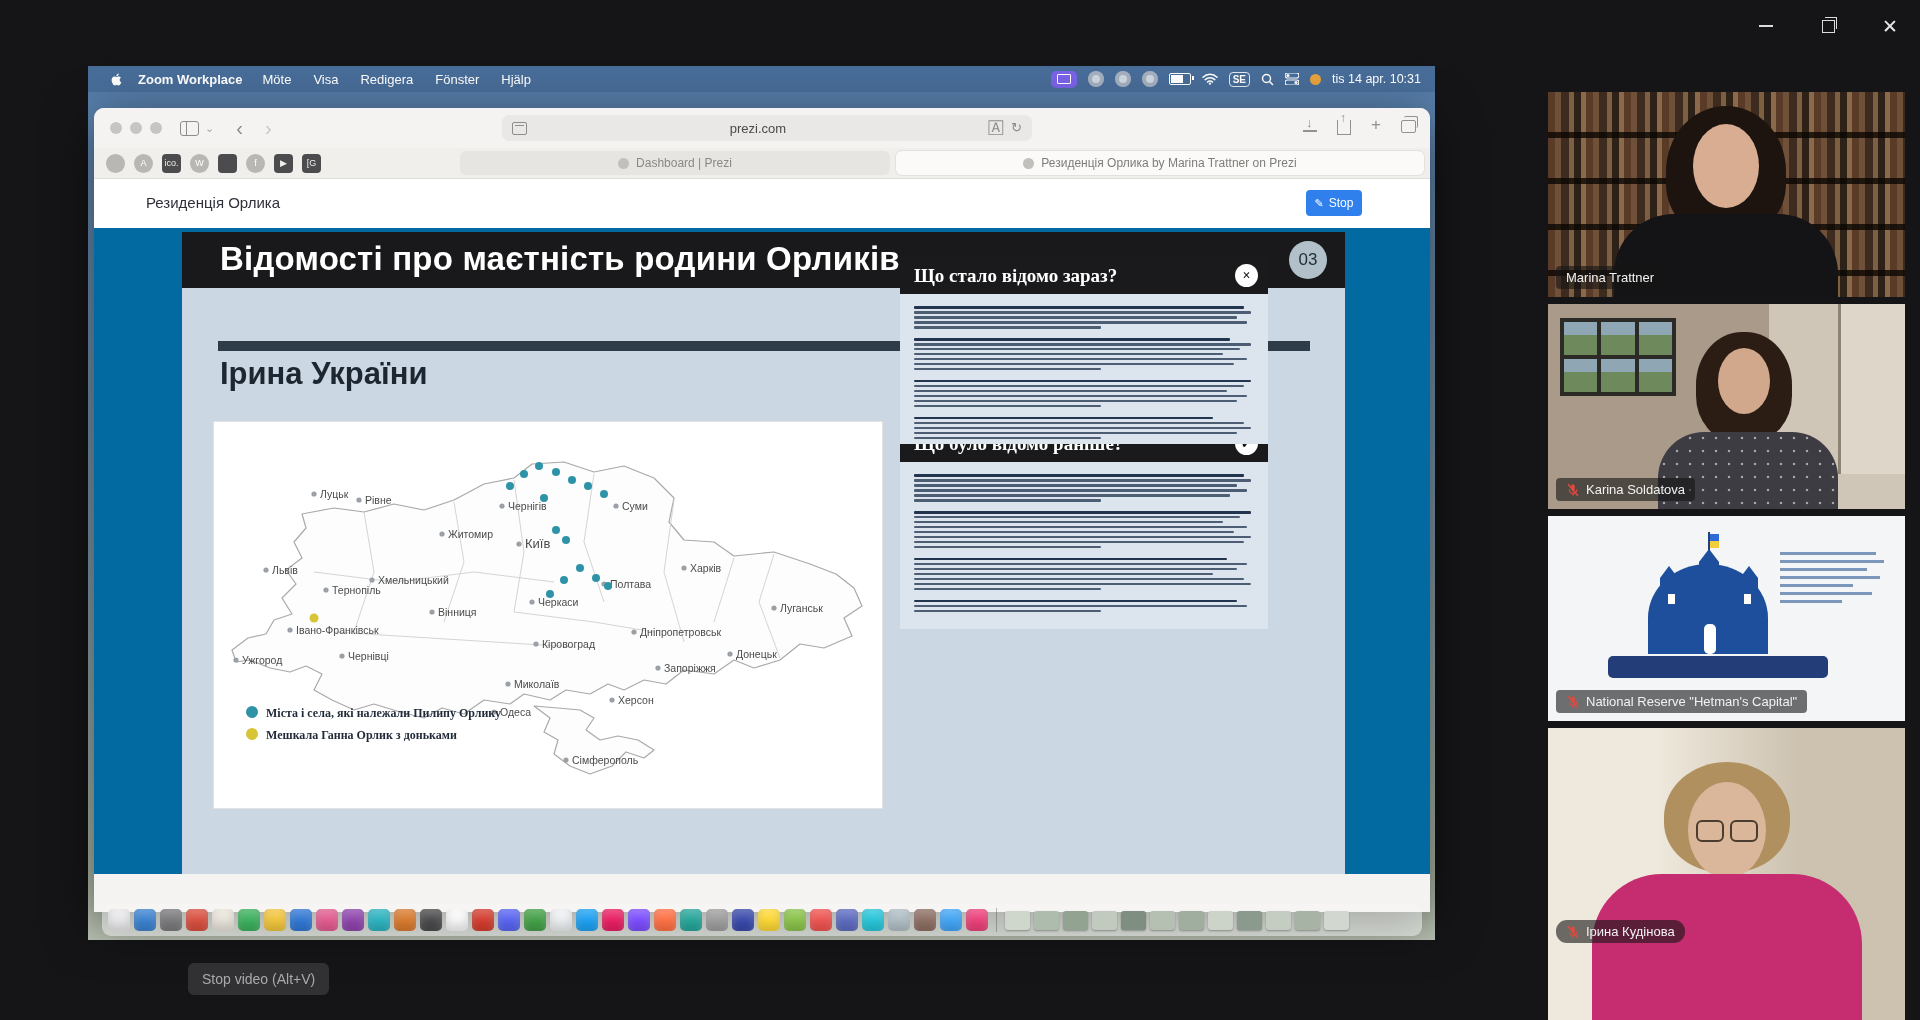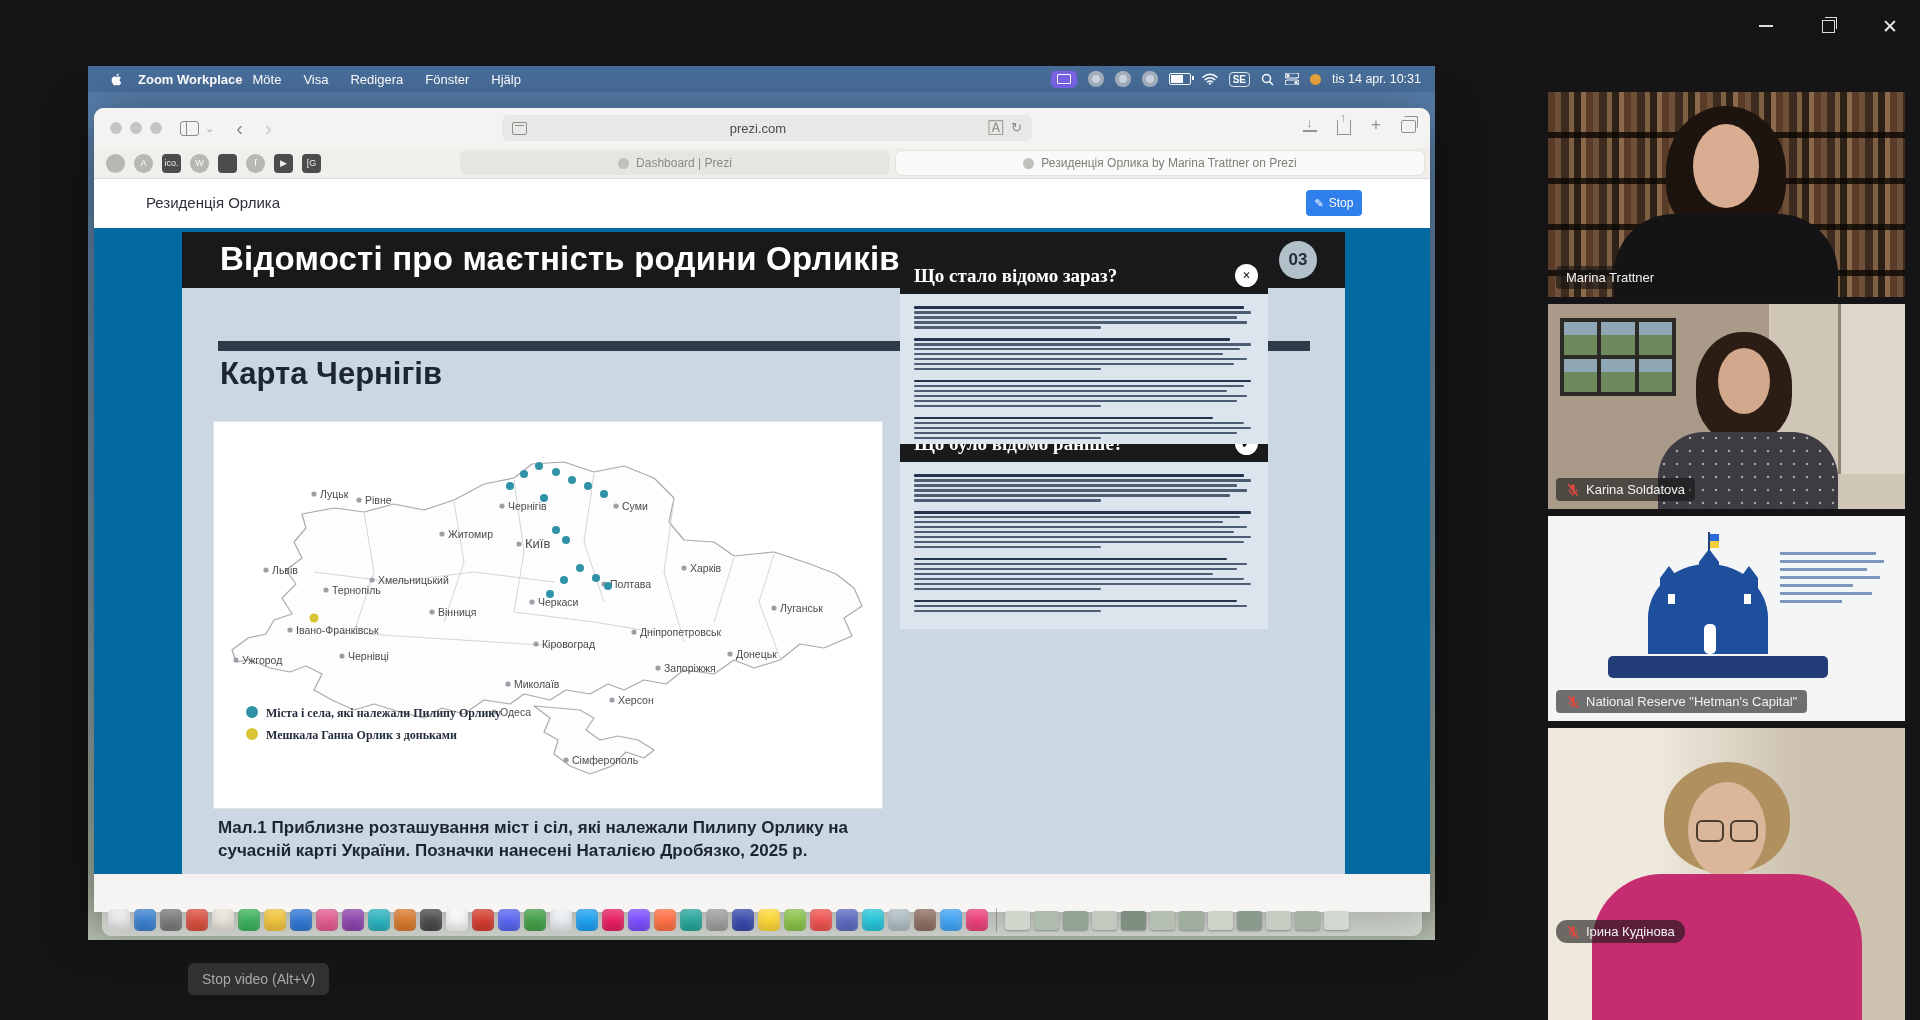--- a/index.html
+++ b/index.html
@@ -15,21 +15,21 @@
   .wb-close{font-size:19px;line-height:19px;color:#e8e8e8;}
 
   
   .share-area{position:absolute;left:88px;top:66px;width:1347px;height:874px;
      background:linear-gradient(180deg,#4d74a2 0%,#5c83ae 6%,#7e97a6 55%,#a9b4a4 90%,#bac3b4 100%);}
 
   
   .menubar{position:absolute;left:0;top:0;width:100%;height:26px;background:rgba(72,108,152,.92);
      display:flex;align-items:center;color:#fff;font-size:13px;}
   .apple{margin:0 14px 0 22px;display:flex;}
-  .mb-app{font-weight:bold;margin-right:10px;}
+  .mb-app{font-weight:bold;margin-right:20px;}
   .mb-item{margin-right:22px;}
   .mb-right{margin-left:auto;display:flex;align-items:center;gap:11px;padding-right:14px;}
   .st-share{width:26px;height:17px;border-radius:5px;background:#7a63e8;display:flex;align-items:center;justify-content:center;}
   .st-share i{display:block;width:12px;height:8px;border:1.5px solid #fff;border-radius:1px;}
   .st-circ{width:16px;height:16px;border-radius:50%;background:rgba(230,234,240,.85);box-shadow:inset 0 0 0 4px rgba(90,104,122,.35);}
   .st-batt{width:20px;height:10px;border:1.5px solid #fff;border-radius:2px;position:relative;}
   .st-batt:before{content:"";position:absolute;inset:1px 7px 1px 1px;background:#fff;}
   .st-batt:after{content:"";position:absolute;right:-4px;top:2px;width:2px;height:4px;background:#fff;}
   .st-se{border:1.5px solid rgba(255,255,255,.85);border-radius:4px;font-size:10px;padding:1px 3px;font-weight:bold;}
   .st-dot{width:11px;height:11px;border-radius:50%;background:#e8a33d;}
@@ -78,22 +78,22 @@
   .page-head{height:50px;background:#ffffff;position:relative;border-bottom:1px solid #f0f0f0;}
   .page-title{position:absolute;left:52px;top:15px;font-size:15px;color:#30303c;}
   .edit-btn{position:absolute;right:68px;top:11px;width:56px;height:26px;background:#2f80ed;color:#fff;
      font-size:12px;border-radius:4px;display:flex;align-items:center;justify-content:center;gap:5px;cursor:pointer;}
   .edit-btn .pencil{font-size:11px;}
 
   .viewport{position:absolute;left:0;top:120px;width:1336px;height:646px;background:#0369a1;overflow:hidden;}
   .slide{position:absolute;left:88px;top:4px;width:1163px;height:700px;background:#cbd7e3;}
   .slide-titlebar{position:absolute;left:0;top:0;width:100%;height:56px;background:#19191b;}
   .slide-title{position:absolute;left:38px;top:8px;font-size:33px;font-weight:bold;color:#fff;letter-spacing:.2px;}
-  .slide-badge{position:absolute;right:28px;top:9px;width:38px;height:38px;border-radius:50%;background:#b2c0ca;
-     color:#20303a;font-weight:bold;font-size:17px;display:flex;align-items:center;justify-content:center;}
+  .slide-badge{position:absolute;right:18px;top:9px;width:38px;height:38px;border-radius:50%;background:#b2c0ca;
+     color:#20303a;font-weight:normal;font-size:17px;display:flex;align-items:center;justify-content:center;}
   .slide-divider{position:absolute;left:36px;top:109px;width:1092px;height:10px;background:#2e3c49;}
   .map-heading{position:absolute;left:38px;top:124px;font-size:31px;font-weight:bold;color:#1d2731;}
   .map-panel{position:absolute;left:32px;top:190px;width:668px;height:386px;background:#fff;box-shadow:0 0 0 1px #e3e3e3;}
 
   .side-panel{position:absolute;left:718px;width:368px;}
   .sp-head{height:37px;background:#1a1a1c;color:#fff;display:flex;align-items:center;position:relative;font-family:Liberation Serif, serif;}
   .sp-title{margin-left:14px;font-size:19px;font-weight:bold;}
   .sp-icon{position:absolute;right:10px;top:7px;width:23px;height:23px;border-radius:50%;background:#fff;color:#111;
      font-size:14px;font-weight:bold;display:flex;align-items:center;justify-content:center;}
   .sp-body{background:#dce4ee;padding:12px 14px;overflow:hidden;}
@@ -275,21 +275,21 @@
         </div>
       </div>
 
       <div class="viewport">
         <div class="slide">
           <div class="slide-titlebar">
             <span class="slide-title">Відомості про маєтність родини Орликів</span>
             <span class="slide-badge">03</span>
           </div>
           <div class="slide-divider"></div>
-          <div class="map-heading">Карта Чернігів</div>
+          <div class="map-heading">Ірина України</div>
 
           <div class="map-panel">
             <svg id="map-svg" width="668" height="386" viewBox="0 0 668 386">
               <g stroke="#a9a9a9" stroke-width="1.2" fill="#fdfdfd" stroke-linejoin="round">
                 <path d="M88,92 L120,86 150,90 180,82 210,88 240,78 270,62 300,56 318,42 350,40 380,50 410,44 440,56 460,76 455,100 470,118 500,120 520,134 560,130 596,142 622,152 640,166 648,184 630,196 638,214 610,226 586,222 566,238 540,246 520,238 500,252 470,248 452,262 430,258 410,268 394,262 376,272 352,268 336,278 310,272 296,282 270,278 250,292 228,286 210,296 186,290 160,282 140,288 118,278 100,268 108,252 92,244 76,250 56,246 36,238 22,240 18,228 34,216 52,212 60,198 78,192 68,176 82,162 72,148 88,136 80,120 92,106 Z"></path>
                 <path d="M320,284 L336,296 330,310 344,318 340,332 356,344 376,352 398,344 412,330 430,336 440,328 424,318 404,314 386,318 372,308 380,296 366,288 344,286 Z"></path>
               </g>
               <g stroke="#cfcfcf" stroke-width="0.9" fill="none">
                 <path d="M150,90 L160,150 140,210"></path>
                   <path d="M240,80 L250,140 230,200"></path>
@@ -447,21 +447,20 @@
                 <div class="tl-gap"></div>
                 <div class="tl b" style="width: 88%;"></div>
                 <div class="tl" style="width: 97%;"></div>
                 <div class="tl" style="width: 99%;"></div>
                 <div class="tl" style="width: 95%;"></div>
                 <div class="tl" style="width: 55%;"></div>
                 <div class="tl-gap"></div>
               </div>
           </div>
 
-          <div class="caption">Мал.1 Приблизне розташування міст і сіл, які належали Пилипу Орлику на сучасній карті України. Позначки нанесені Наталією Дробязко, 2025 р.</div>
         </div>
 
       </div>
     </div>
 
     <div class="dock">
       <span id="dock-apps" style="display:flex;">
           <span class="dock-app" style="background: rgb(232, 232, 234);"></span>
           <span class="dock-app" style="background: rgb(59, 130, 208);"></span>
           <span class="dock-app" style="background: rgb(122, 122, 124);"></span>

